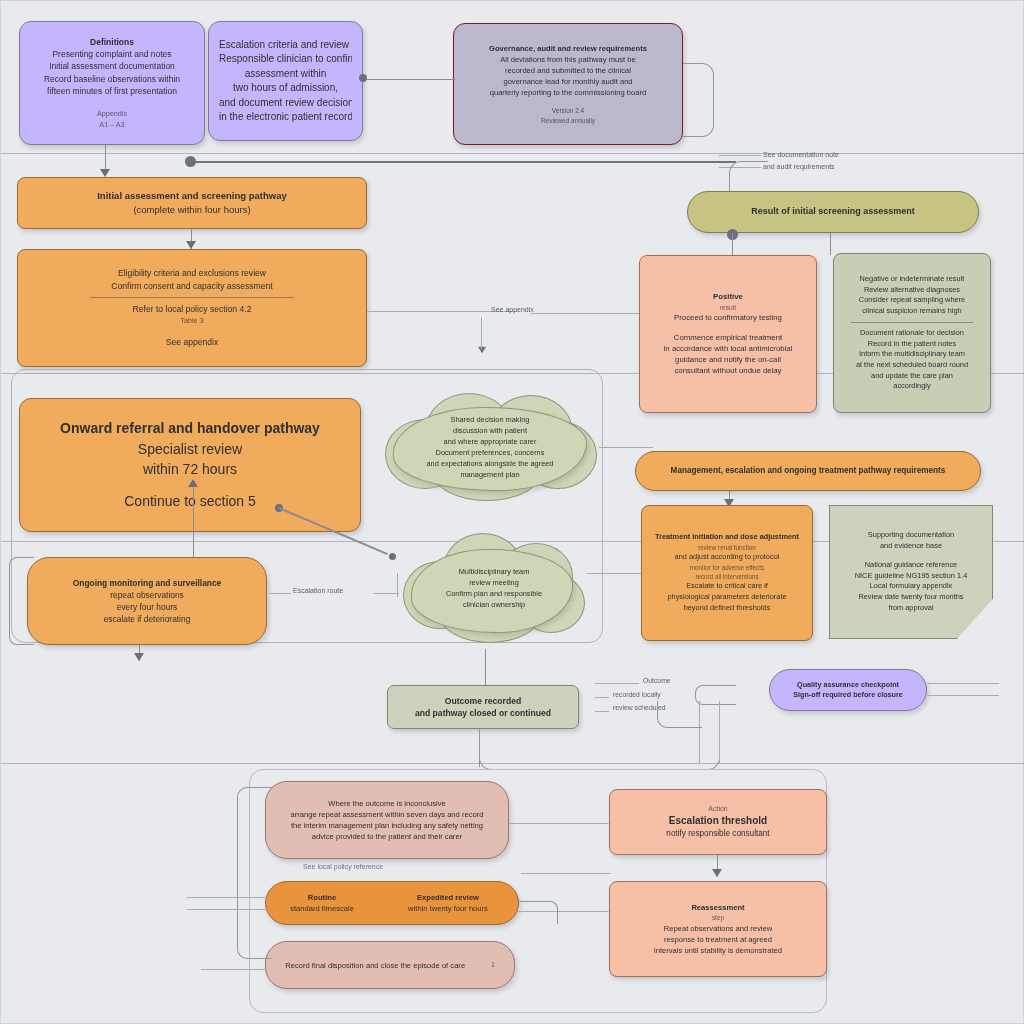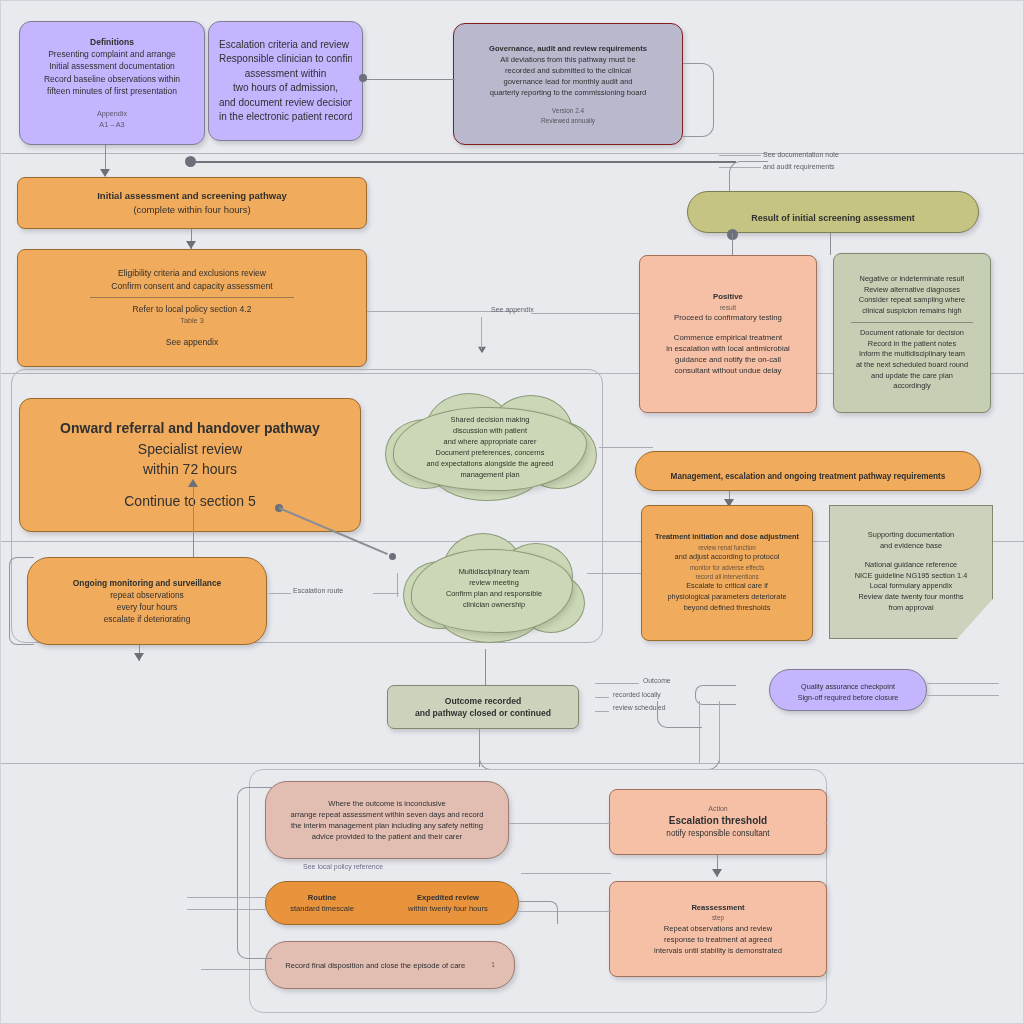--- a/index.html
+++ b/index.html
@@ -42,21 +42,21 @@
   .p-orange-d{background:#e8933f;border:1px solid #9a6b2c;}
   .p-olive{background:#c5c483;border:1px solid #7e7e55;}
   .p-sage{background:#ccd2bc;border:1px solid #7d8a6d;}
   .p-sage2{background:#c6cfb4;border:1px solid #7d8a6d;}
   .p-peach{background:#f5c0a8;border:1px solid #a4705a;}
   .p-rose{background:#e0bdb2;border:1px solid #9b7a70;}
 
   .r-sm{border-radius:7px;}
   .r-md{border-radius:12px;}
   .r-lg{border-radius:22px;}
-  .r-pill{border-radius:999px;justify-content:flex-end;}
+  .r-pill{border-radius:999px;}
   .r-none{border-radius:8px;}
   .note{ 
     border-radius:0;
     clip-path:polygon(0 0,100% 0,100% 70%,78% 100%,0 100%);
   }
 
   
   .edge{position:absolute;background:#8a8d96;}
   .edge.h{height:1.4px;}
   .edge.v{width:1.4px;}
@@ -95,21 +95,21 @@
 
 <div id="canvas">
 
   <div class="hline" style="top:152px;"></div>
   <div class="hline" style="top:372px;"></div>
   <div class="hline" style="top:540px;"></div>
   <div class="hline" style="top:762px;"></div>
 
   <div class="node p-lav r-md" style="left:18px;top:20px;width:186px;height:124px;font-size:8.5px;">
     <span class="ln hdr">Definitions</span>
-    <span class="ln">Presenting complaint and arrange</span>
+    <span class="ln">Presenting complaint and notes</span>
     <span class="ln">Initial assessment documentation</span>
     <span class="ln">Record baseline observations within</span>
     <span class="ln">fifteen minutes of first presentation</span>
     <span class="ln sub" style="margin-top:12px;">Appendix</span>
     <span class="ln sub">A1 – A3</span>
   </div>
 
   <div class="node p-lav r-md" style="left:207px;top:20px;width:155px;height:120px;font-size:10px;">
     <span class="ln">Escalation criteria and review points</span>
     <span class="ln">Responsible clinician to confirm</span>
@@ -175,21 +175,21 @@
   <div class="dot" style="left:726px;top:228px;"></div>
   <div class="edge v" style="left:731px;top:232px;height:22px;"></div>
   <div class="edge v" style="left:829px;top:232px;height:22px;"></div>
 
   <div class="node p-peach r-none" style="left:638px;top:254px;width:178px;height:158px;font-size:7.8px;">
     <span class="ln hdr">Positive</span>
     <span class="ln sub">result</span>
     <span class="ln">Proceed to confirmatory testing</span>
     <div style="height:8px"></div>
     <span class="ln">Commence empirical treatment</span>
-    <span class="ln">in escalation with local antimicrobial</span>
+    <span class="ln">in accordance with local antimicrobial</span>
     <span class="ln">guidance and notify the on-call</span>
     <span class="ln">consultant without undue delay</span>
   </div>
 
   <div class="node p-sage2 r-none" style="left:832px;top:252px;width:158px;height:160px;font-size:7.4px;">
     <span class="ln">Negative or indeterminate result</span>
     <span class="ln">Review alternative diagnoses</span>
     <span class="ln">Consider repeat sampling where</span>
     <span class="ln">clinical suspicion remains high</span>
     <div class="rule" style="width:90%"></div>
@@ -297,21 +297,21 @@
     <span class="ln">Review date twenty four months</span>
     <span class="ln">from approval</span>
   </div>
 
   <div class="edge v" style="left:484px;top:648px;height:36px;"></div>
   <div class="node p-sage r-sm" style="left:386px;top:684px;width:192px;height:44px;font-size:8.6px;">
     <span class="ln hdr">Outcome recorded</span>
     <span class="ln hdr">and pathway closed or continued</span>
   </div>
 
-  <div class="node p-lav r-pill" style="left:768px;top:668px;width:158px;height:42px;font-size:7.2px;">
+  <div class="node p-lav r-pill" style="left:768px;top:668px;width:158px;height:42px;font-size:7.2px;font-weight:bold;">
     <span class="ln">Quality assurance checkpoint</span>
     <span class="ln">Sign-off required before closure</span>
   </div>
   <div class="edge h thin" style="left:926px;top:682px;width:72px;"></div>
   <div class="edge h thin" style="left:926px;top:694px;width:72px;"></div>
 
   <div class="lbl" style="left:642px;top:676px;font-size:6.8px;">Outcome</div>
   <div class="lbl" style="left:612px;top:690px;font-size:6.8px;">recorded locally</div>
   <div class="lbl" style="left:612px;top:703px;font-size:6.8px;">review scheduled</div>
   <div class="edge h thin" style="left:594px;top:682px;width:44px;"></div>

